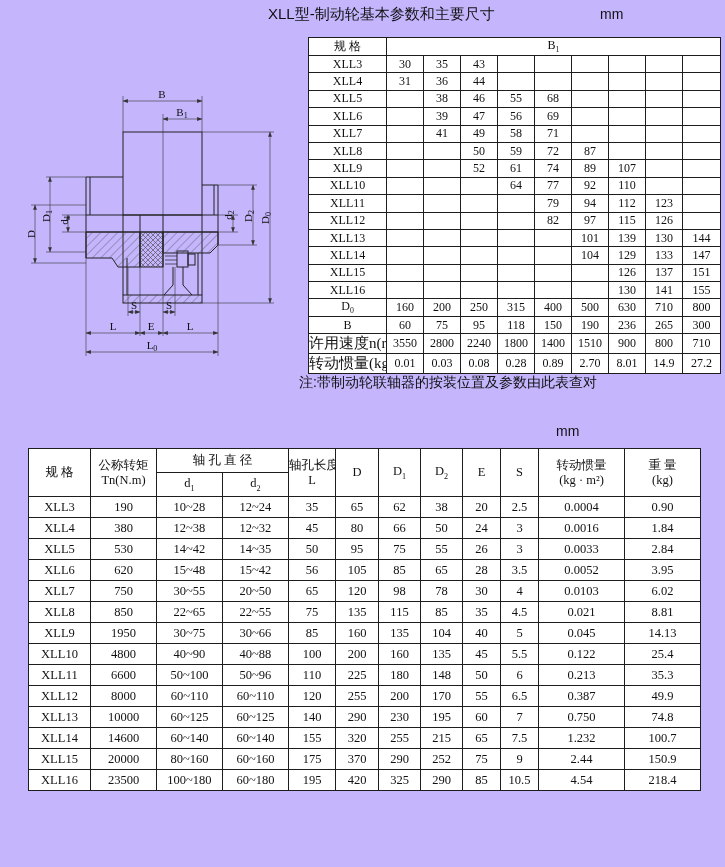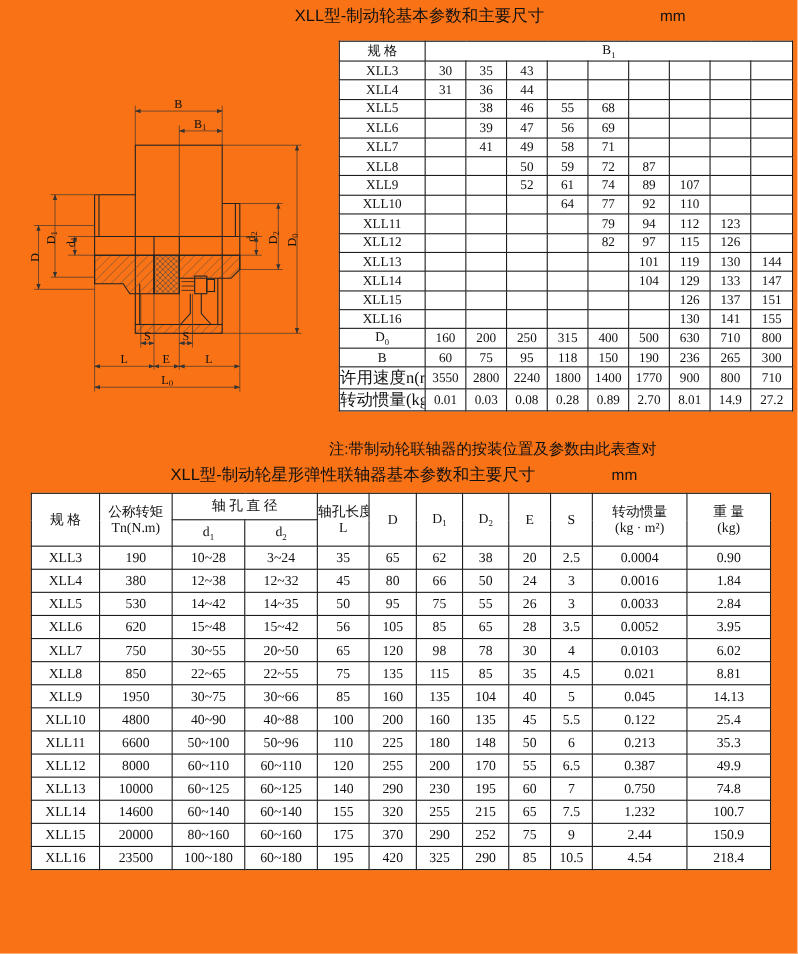--- a/index.html
+++ b/index.html
@@ -1,22 +1,22 @@
 <!DOCTYPE html>
 <html><head>
 <meta charset="utf-8">
 <style>
   html,body{margin:0;padding:0;background:#fff;}
-  .page{position:relative;width:725px;height:867px;background:#f97316;overflow:hidden;
+  .page{position:relative;width:725px;height:867px;background:#c4b5fd;overflow:hidden;
         font-family:"Liberation Serif","DejaVu Serif",serif;color:#111;}
   .abs{position:absolute;white-space:nowrap;}
   .hei{font-family:"Liberation Sans","DejaVu Sans",sans-serif;}
   .t1title{left:268px;top:5px;font-size:15px;}
   .t1unit{left:600px;top:6px;font-size:14px;}
-  .note1{left:299px;top:400px;font-size:14px;}
+  .note1{left:299px;top:374px;font-size:14px;}
   .t2title{left:155px;top:422px;font-size:15px;}
   .t2unit{left:556px;top:423px;font-size:14px;}
   .notes2{left:6px;top:798px;font-size:14.5px;line-height:22px;}
   .notes2 .indent{padding-left:28px;}
   table.tbl{position:absolute;border-collapse:collapse;table-layout:fixed;background:#fff;}
   table.tbl td{border:1px solid #1d1d1d;text-align:center;vertical-align:middle;
                padding:0;overflow:hidden;white-space:nowrap;}
   .tbl1{left:308px;top:37px;width:412px;}
   .tbl1 td{height:16.4px;font-size:12px;}
   .tbl1 td.small{font-size:15px;}
@@ -252,21 +252,21 @@
           <td></td>
         </tr>
         <tr>
           <td>XLL13</td>
           <td></td>
           <td></td>
           <td></td>
           <td></td>
           <td></td>
           <td>101</td>
-          <td>119</td>
+          <td>139</td>
           <td>130</td>
           <td>144</td>
         </tr>
         <tr>
           <td>XLL14</td>
           <td></td>
           <td></td>
           <td></td>
           <td></td>
           <td></td>
@@ -323,21 +323,21 @@
           <td>265</td>
           <td>300</td>
         </tr>
         <tr>
           <td class="small">许用速度n(r/min)</td>
           <td>3550</td>
           <td>2800</td>
           <td>2240</td>
           <td>1800</td>
           <td>1400</td>
-          <td>1770</td>
+          <td>1510</td>
           <td>900</td>
           <td>800</td>
           <td>710</td>
         </tr>
         <tr>
           <td class="small">转动惯量(kg/m²)</td>
           <td>0.01</td>
           <td>0.03</td>
           <td>0.08</td>
           <td>0.28</td>
@@ -345,21 +345,20 @@
           <td>2.70</td>
           <td>8.01</td>
           <td>14.9</td>
           <td>27.2</td>
         </tr>
       </tbody>
   </table>
 
   <div class="abs hei note1">注:带制动轮联轴器的按装位置及参数由此表查对</div>
 
-  <div class="abs hei t2title">XLL型-制动轮星形弹性联轴器基本参数和主要尺寸</div>
   <div class="abs hei t2unit">mm</div>
 
   <table class="tbl tbl2">
     <colgroup>
       <col style="width:62px">
         <col style="width:66px">
         <col style="width:66px">
         <col style="width:66px">
       <col style="width:47px">
         <col style="width:43px">
@@ -399,21 +398,21 @@
       <tr>
         <td><span>d</span><sub>1</sub></td>
         <td><span>d</span><sub>2</sub></td>
       </tr>
     </thead>
     <tbody id="t2body">
         <tr>
           <td>XLL3</td>
           <td>190</td>
           <td>10~28</td>
-          <td>3~24</td>
+          <td>12~24</td>
           <td>35</td>
           <td>65</td>
           <td>62</td>
           <td>38</td>
           <td>20</td>
           <td>2.5</td>
           <td>0.0004</td>
           <td>0.90</td>
         </tr>
         <tr>

